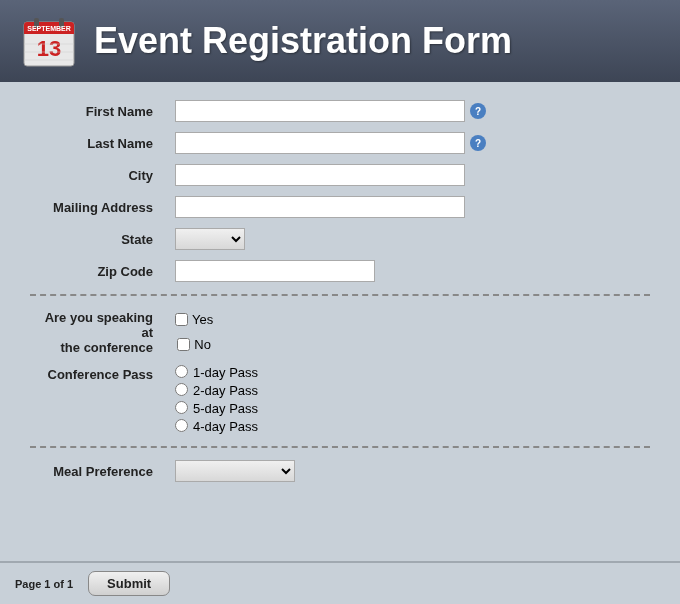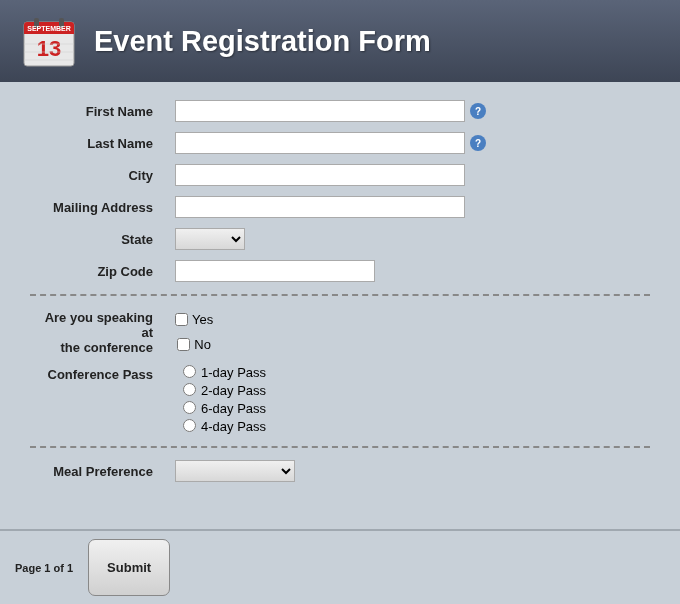--- a/index.html
+++ b/index.html
@@ -23,21 +23,21 @@
       min-height: 80px;
     }
     .header-icon {
       width: 58px;
       height: 58px;
       margin-right: 16px;
       flex-shrink: 0;
     }
     .header-title {
       color: #ffffff;
-      font-size: 29px;
+      font-size: 36px;
       font-weight: bold;
       text-shadow: 1px 1px 2px rgba(0,0,0,0.4);
     }
 
     
     .main-content {
       flex: 1;
       background: #c8d0d8;
       padding: 18px 30px 10px 30px;
       overflow-y: auto;
@@ -161,21 +161,21 @@
     }
     .page-info {
       font-size: 11px;
       font-weight: bold;
       color: #222;
     }
     .submit-btn {
       background: linear-gradient(180deg, #f0f0f0, #d0d0d0);
       border: 1px solid #888;
       border-radius: 7px;
-      padding: 20px 18px;
+      padding: 4px 18px;
       font-size: 13px;
       font-weight: bold;
       cursor: pointer;
       color: #222;
     }
 
     
     .calendar-svg {
       width: 58px;
       height: 58px;
@@ -252,34 +252,34 @@
         <input type="checkbox" style="">
         <span>Yes</span>
       </label>
       <label class="checkbox-label">
         <input type="checkbox" style="">
         <span>No</span>
       </label>
     </div>
   </div>
 
-  <div class="form-row" style="align-items: flex-start; gap: 8px;">
+  <div class="form-row" style="align-items: flex-start;">
     <label class="form-label top-align">Conference Pass</label>
     <div class="radio-group">
       <label class="radio-label">
         <input type="radio" name="conference_pass" style="">
         <span>1-day Pass</span>
       </label>
       <label class="radio-label">
         <input type="radio" name="conference_pass" style="">
         <span>2-day Pass</span>
       </label>
       <label class="radio-label">
         <input type="radio" name="conference_pass" style="">
-        <span>6-day Pass</span>
+        <span>5-day Pass</span>
       </label>
       <label class="radio-label">
         <input type="radio" name="conference_pass" style="">
         <span>4-day Pass</span>
       </label>
     </div>
   </div>
 
   <hr class="divider">
 

